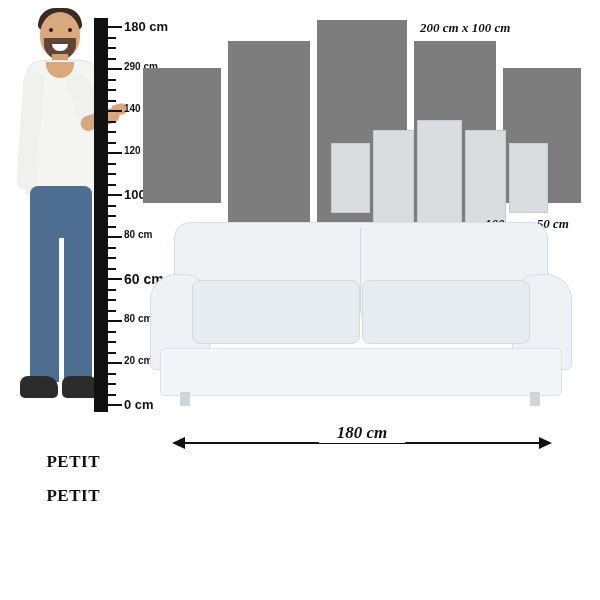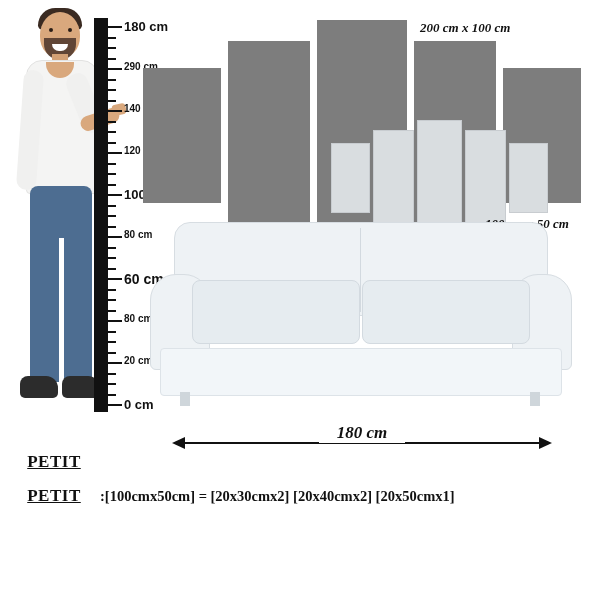--- a/index.html
+++ b/index.html
@@ -294,27 +294,26 @@
     height: 148px;
   }
   .legend-row {
     display: flex;
     align-items: baseline;
     height: 34px;
     padding-left: 8px;
   }
   .legend-name {
     width: 92px;
-    text-align: center;
+    text-align: right;
     font-family: "Liberation Serif", serif;
     font-weight: bold;
     font-size: 17px;
     letter-spacing: .5px;
     color: #111;
-    text-decoration: underline;
   }
   .legend-text {
     font-family: "Liberation Serif", serif;
     font-weight: bold;
     font-size: 14.5px;
     color: #111;
     white-space: nowrap;
   }
 </style>
 </head>
@@ -428,19 +427,18 @@
       <div class="width-label">180 cm</div>
     </div>
   </div>
 
   <div class="legend">
     <div class="legend-row">
       <div class="legend-name">PETIT</div>
     </div>
     <div class="legend-row">
       <div class="legend-name">PETIT</div>
-      <div class="legend-text">:[100cmx50cm] = [20x30cmx2] [20x40cmx2] [20x50cmx1]</div>
     </div>
     <div class="legend-row">
     </div>
   </div>
 
 </div>
 
 </body></html>

